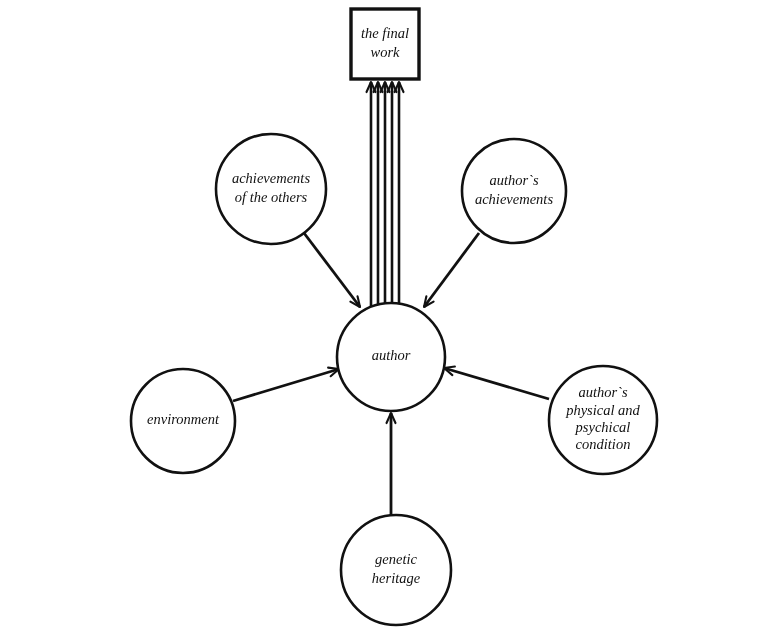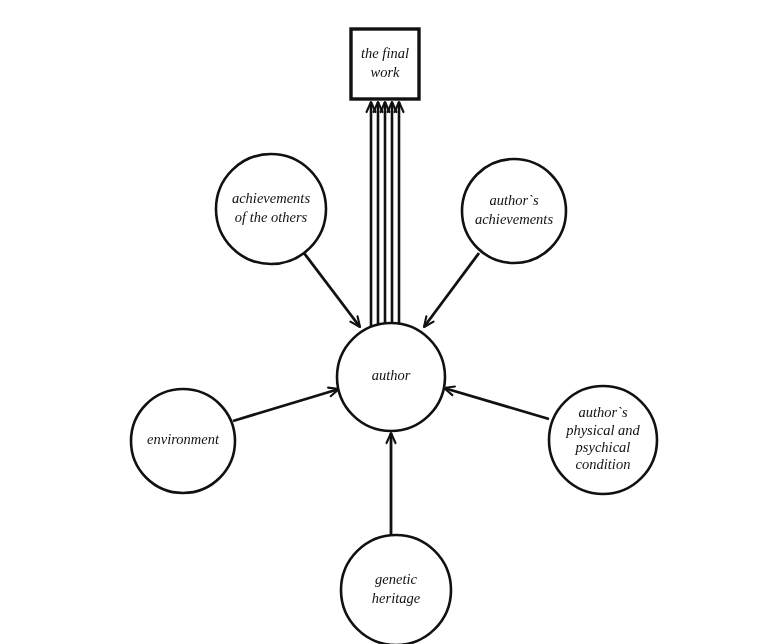--- a/index.html
+++ b/index.html
@@ -11,21 +11,20 @@
     width: 768px;
     height: 644px;
     font-family: "Liberation Serif", "DejaVu Serif", serif;
     overflow: hidden;
   }
   #diagram-root {
     position: relative;
     width: 768px;
     height: 504px;
     background: #ffffff;
-    margin-top: 20px;
   }
   svg#diagram-canvas {
     position: absolute;
     top: 0;
     left: 0;
     width: 768px;
     height: 644px;
     display: block;
   }
   .node-shape {

